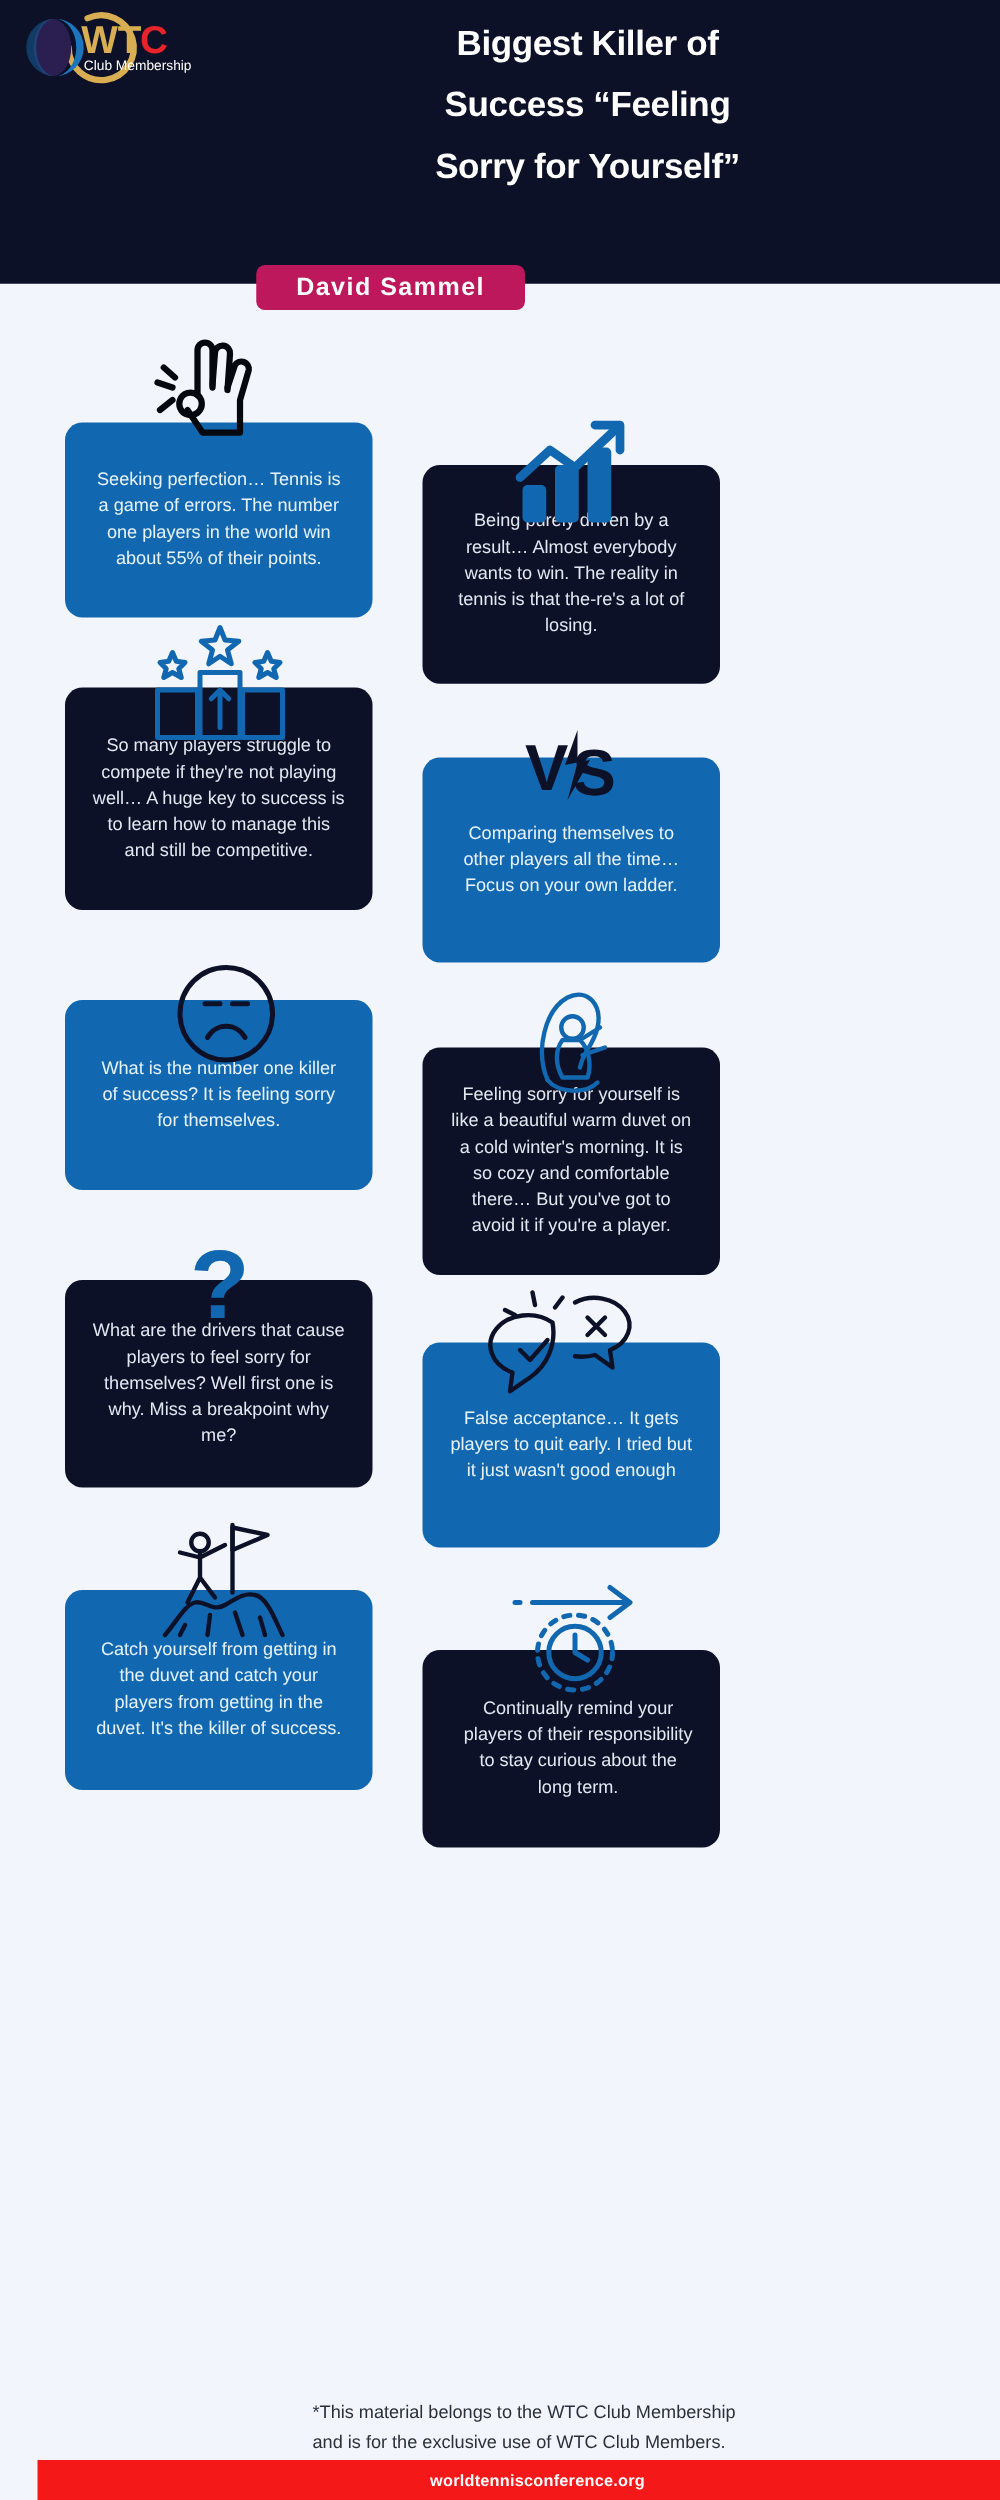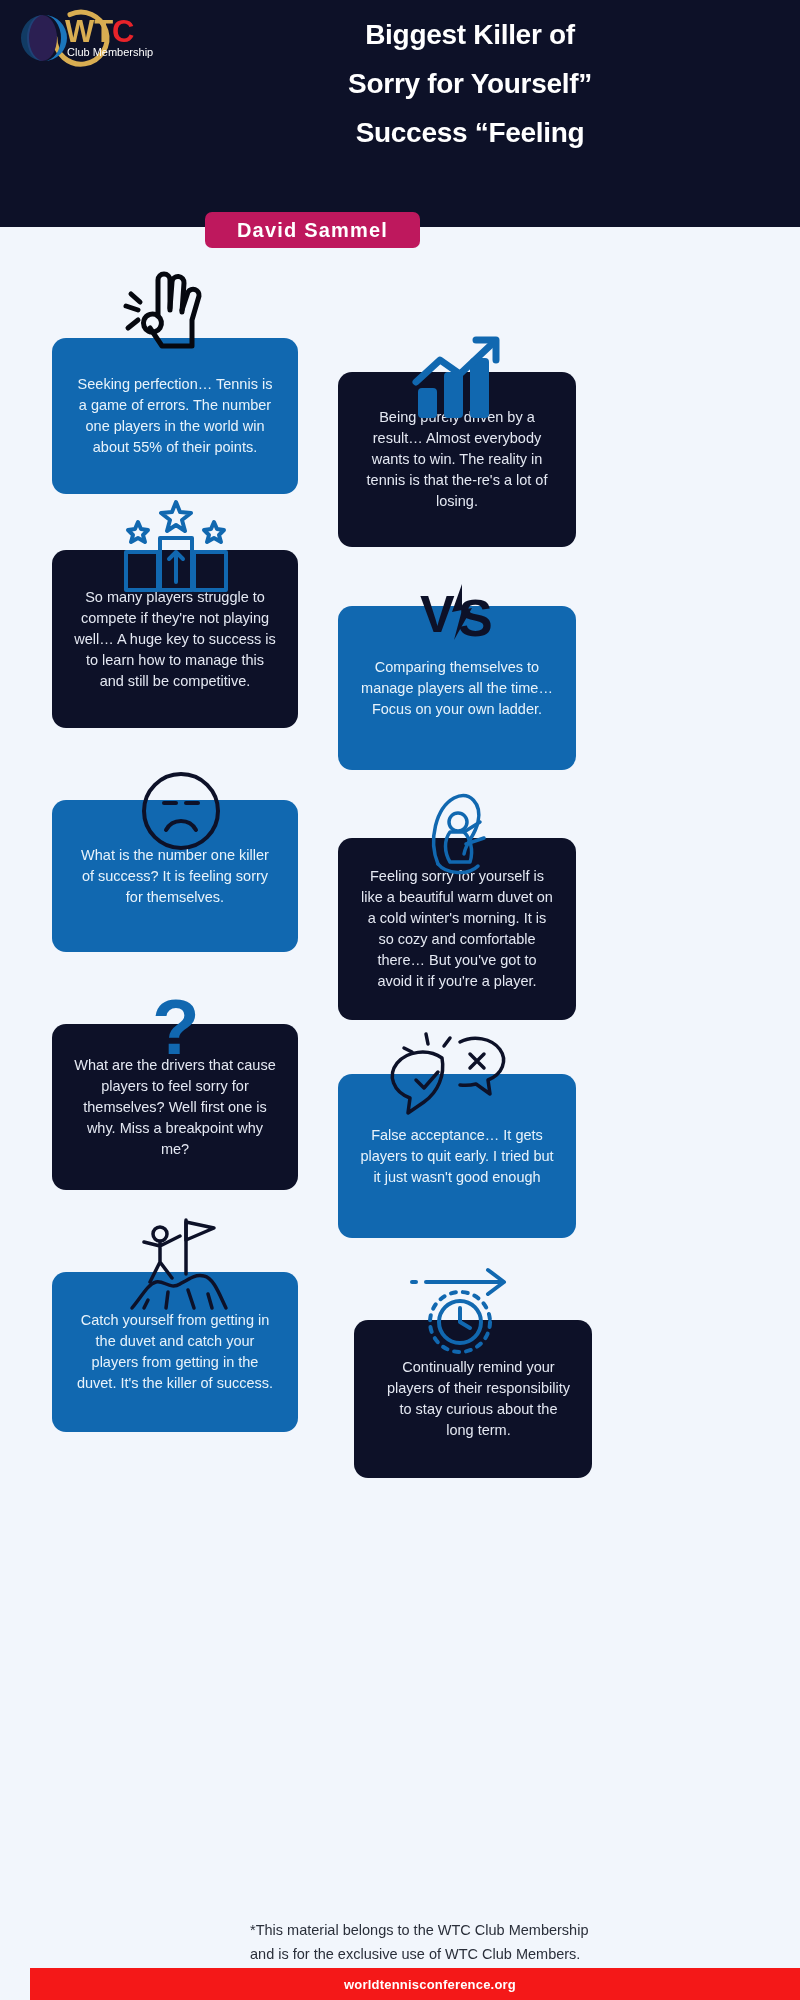--- a/index.html
+++ b/index.html
@@ -102,22 +102,22 @@
         <path d="M36 9 A23 23 0 0 0 36 55 A15 23 0 0 1 36 9 Z" fill="#155E96" opacity="0.55"></path>
 
         <text x="57" y="36" font-family="Liberation Sans, sans-serif" font-size="31" font-weight="bold" fill="#D9AE52">WT</text>
         <text x="104" y="36" font-family="Liberation Sans, sans-serif" font-size="31" font-weight="bold" fill="#E8232A">C</text>
         <text x="59" y="50" font-family="Liberation Sans, sans-serif" font-size="11" fill="#FFFFFF">Club Membership</text>
       </svg>
     </div>
 
     <div class="title">
       <span class="title-line">Biggest Killer of</span>
+      <span class="title-line">Success  “Feeling</span>
       <span class="title-line">Sorry for Yourself”</span>
-      <span class="title-line">Success  “Feeling</span>
     </div>
   </div>
 
   <div class="name-badge">David Sammel</div>
 
   <div class="cards">
 
     <div class="icon-wrap" style="left:110px; top:258px; width:100px; height:100px;">
       <svg width="100" height="100" viewBox="0 0 100 100" fill="none" stroke="#06080F" stroke-width="5" stroke-linecap="round" stroke-linejoin="round">
         <path d="M48 58 L48 22 a6 6 0 0 1 12 0 L60 52"></path>
@@ -160,21 +160,21 @@
     </div>
 
     <div class="icon-wrap" style="left:418px; top:578px; width:84px; height:70px;">
       <svg width="84" height="70" viewBox="0 0 84 70">
         <text x="2" y="54" font-family="Liberation Sans, sans-serif" font-size="52" font-weight="bold" fill="#0D1128">V</text>
         <text x="40" y="58" font-family="Liberation Sans, sans-serif" font-size="52" font-weight="bold" fill="#0D1128">S</text>
         <path d="M44 6 L34 34 L44 32 L36 62 L54 30 L44 32 Z" fill="#0D1128"></path>
       </svg>
     </div>
     <div class="card blue" style="left:338px; top:606px; width:238px; height:164px;">
-      <span>Comparing themselves to manage players all the time… Focus on your own ladder.</span>
+      <span>Comparing themselves to other players all the time… Focus on your own ladder.</span>
     </div>
 
     <div class="icon-wrap" style="left:140px; top:770px; width:82px; height:82px;">
       <svg width="82" height="82" viewBox="0 0 82 82" fill="none" stroke="#0D1128" stroke-width="4">
         <circle cx="41" cy="41" r="37"></circle>
         <line x1="24" y1="33" x2="36" y2="33" stroke-linecap="round"></line>
         <line x1="46" y1="33" x2="58" y2="33" stroke-linecap="round"></line>
         <path d="M26 60 a17 17 0 0 1 30 0" stroke-linecap="round"></path>
       </svg>
     </div>
@@ -234,21 +234,21 @@
     <div class="icon-wrap" style="left:408px; top:1262px; width:110px; height:96px;">
       <svg width="110" height="96" viewBox="0 0 110 96" fill="none" stroke="#1168B0" stroke-width="4" stroke-linecap="round" stroke-linejoin="round">
         <path d="M18 20 L92 20"></path>
         <path d="M80 8 L96 20 L80 32"></path>
         <path d="M4 20 L10 20" stroke-dasharray="4 5"></path>
         <circle cx="52" cy="60" r="30" stroke-dasharray="5 7"></circle>
         <circle cx="52" cy="60" r="21"></circle>
         <path d="M52 46 L52 60 L62 66"></path>
       </svg>
     </div>
-    <div class="card dark" style="left:354px; top:1320px; width:238px; height:158px;padding-left:33px;">
+    <div class="card dark" style="left:338px; top:1320px; width:238px; height:158px;padding-left:33px;">
       <span>Continually remind your players of their responsibility to stay curious about the long term.</span>
     </div>
 
   </div>
 
   <div class="disclaimer">
     <div>*This material belongs to the WTC Club Membership</div>
     <div>and is for the exclusive use of WTC Club Members.</div>
   </div>
 

